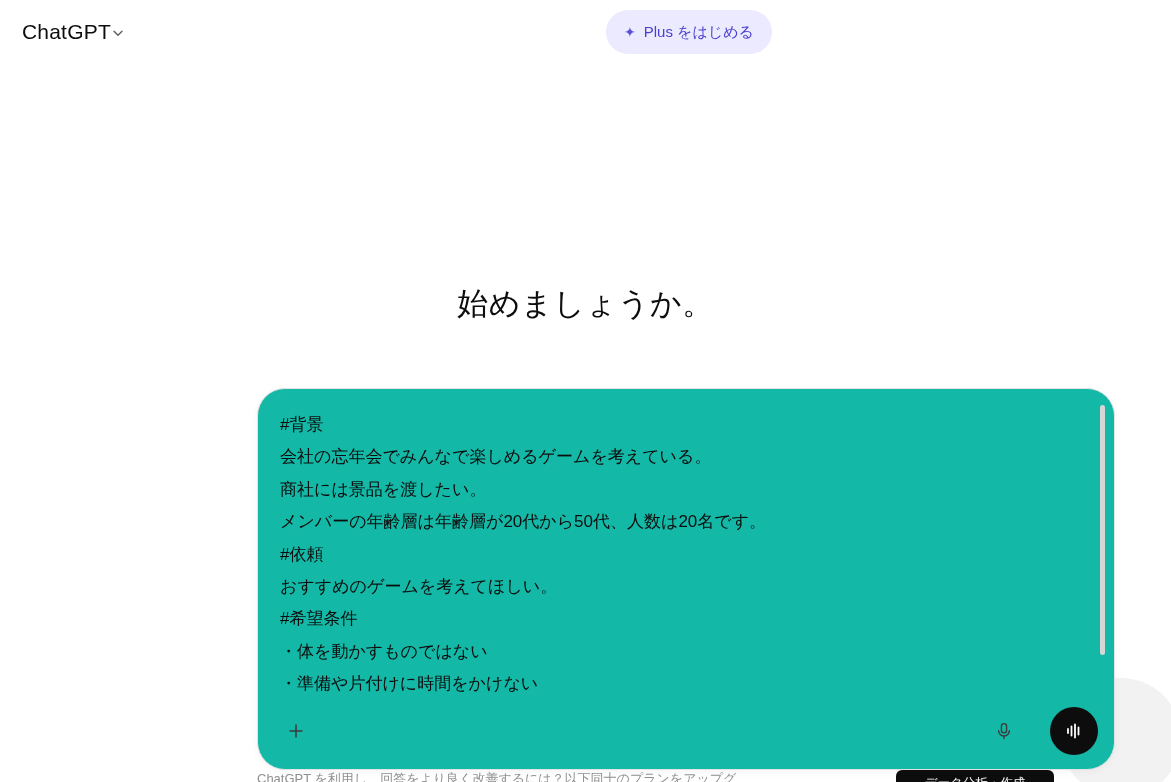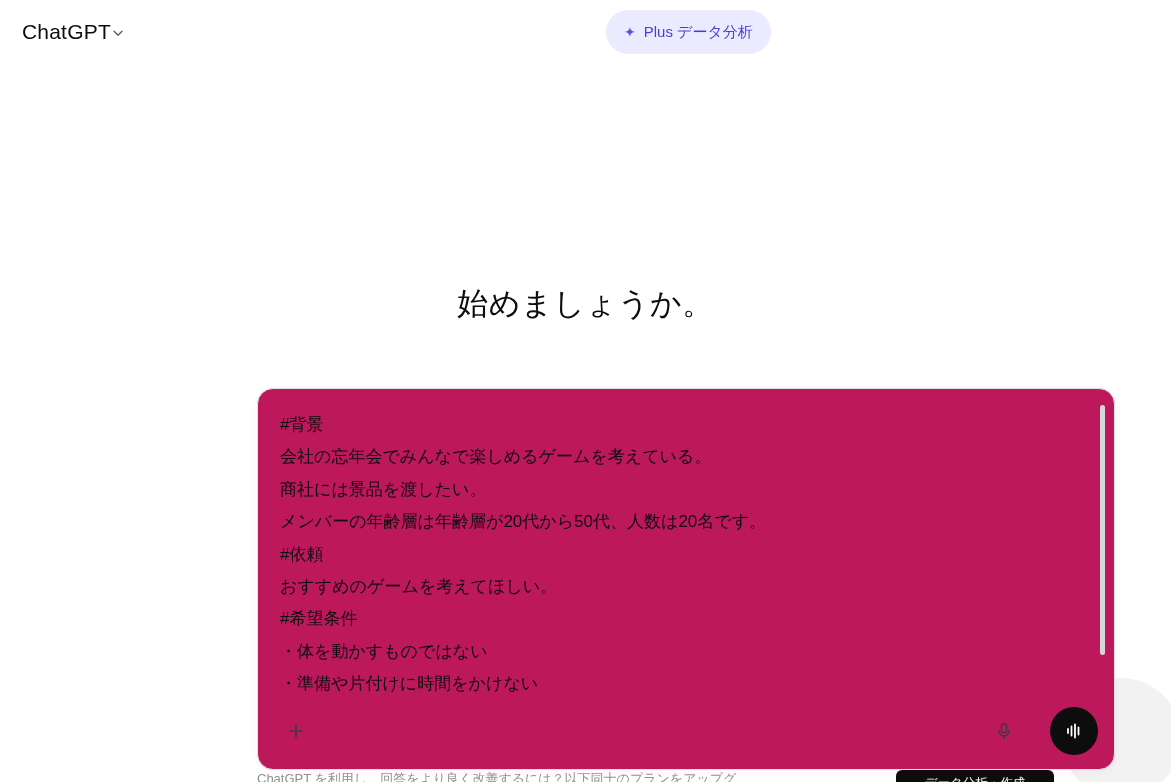--- a/index.html
+++ b/index.html
@@ -87,23 +87,23 @@
     color: #0d0d0d;
   }
 
   
   .composer {
     position: absolute;
     left: 257px;
     top: 388px;
     width: 858px;
     height: 382px;
-    background: #be185d;
+    background: #14b8a6;
     border: 1px solid #e3e3e3;
-    border-radius: 16px;
+    border-radius: 28px;
     box-shadow: 0 2px 8px rgba(0,0,0,0.04);
     overflow: hidden;
   }
 
   .composer-text {
     position: absolute;
     left: 22px;
     top: 20px;
     width: 800px;
     font-size: 17px;
@@ -232,21 +232,21 @@
       <span class="brand-title">ChatGPT</span>
       <span class="chev">
         <svg width="14" height="14" viewBox="0 0 14 14" aria-hidden="true">
           <path d="M3 5.3 L7 9.2 L11 5.3" fill="none" stroke="#5d5d5d" stroke-width="1.4" stroke-linecap="round" stroke-linejoin="round"></path>
         </svg>
       </span>
     </div>
 
     <div class="plus-pill">
       <span class="spark">✦</span>
-      <span class="plus-label">Plus データ分析</span>
+      <span class="plus-label">Plus をはじめる</span>
     </div>
   </div>
 
   <div class="greeting">始めましょうか。</div>
 
   <div class="corner-blob"></div>
 
   <div class="composer">
 
     <div class="composer-text" aria-placeholder="質問してみましょう">#背景

